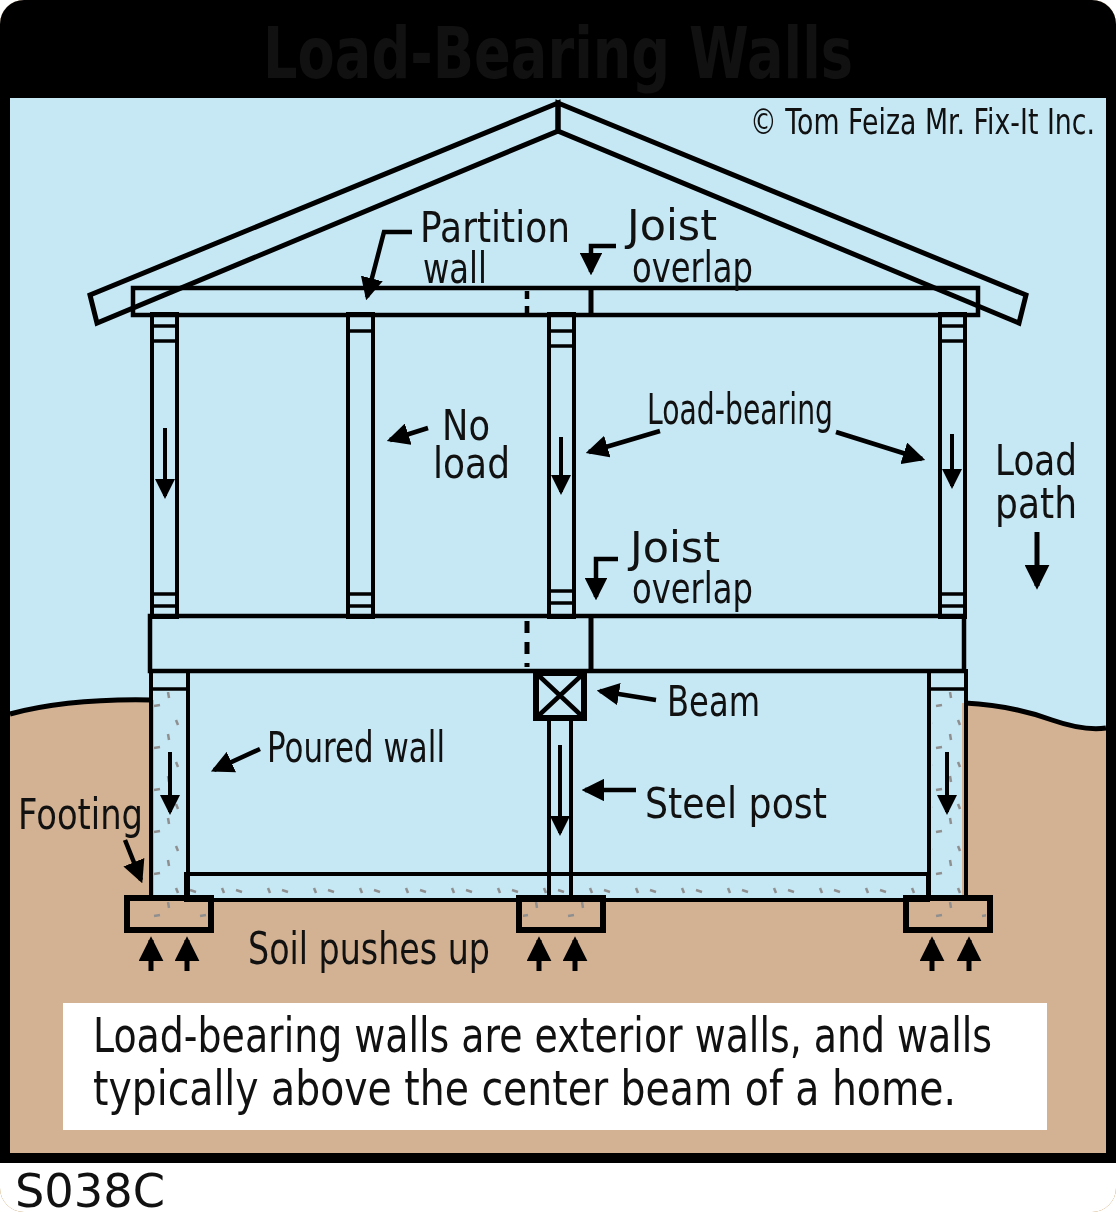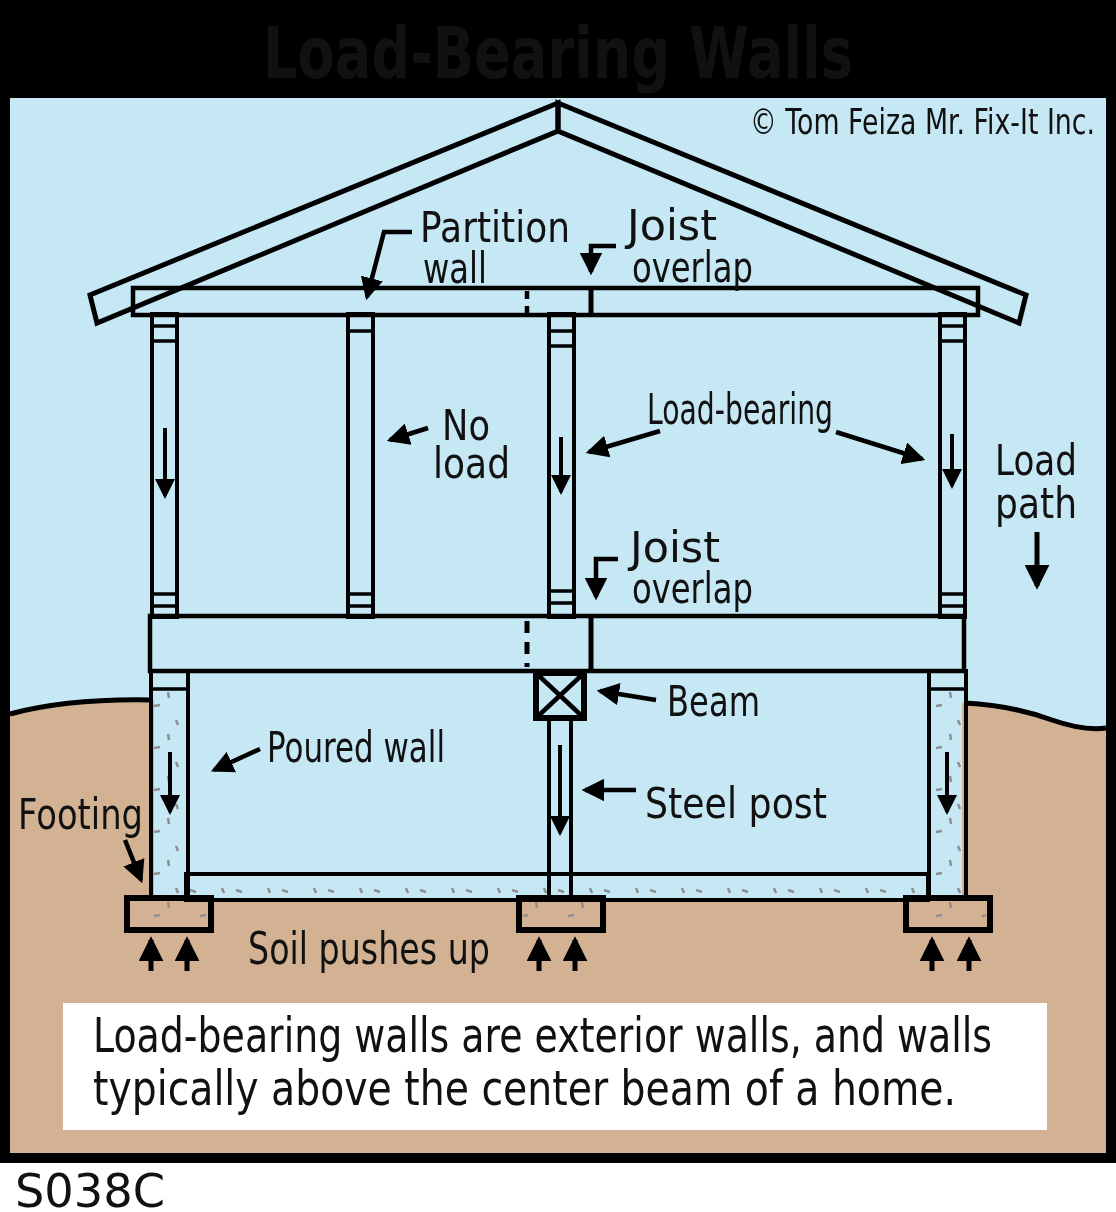--- a/index.html
+++ b/index.html
@@ -1,16 +1,16 @@
 <!DOCTYPE html>
 <html><head>
 <meta charset="utf-8">
 <style>
   html,body { margin:0; padding:0; background:#fff; }
-  .page { position:relative; width:1116px; height:1212px; background:#a16207; overflow:hidden; }
+  .page { position:relative; width:1116px; height:1212px; background:#a16207; overflow:hidden;border-radius:24px; }
   svg { display:block; }
   svg text { font-family:"DejaVu Sans","Liberation Sans",sans-serif; fill:#111; }
   .ttl { font-size:72px; font-weight:bold; }
   .lbl { font-size:42px; }
   .cap { font-size:48px; }
   .cpy { font-size:35px; }
   .soiltxt { font-size:44px; }
   .code { font-size:46px; }
   .ink { stroke:#000; fill:none; }
   .spk line { stroke:#8f8f8f; stroke-width:2.5; }

